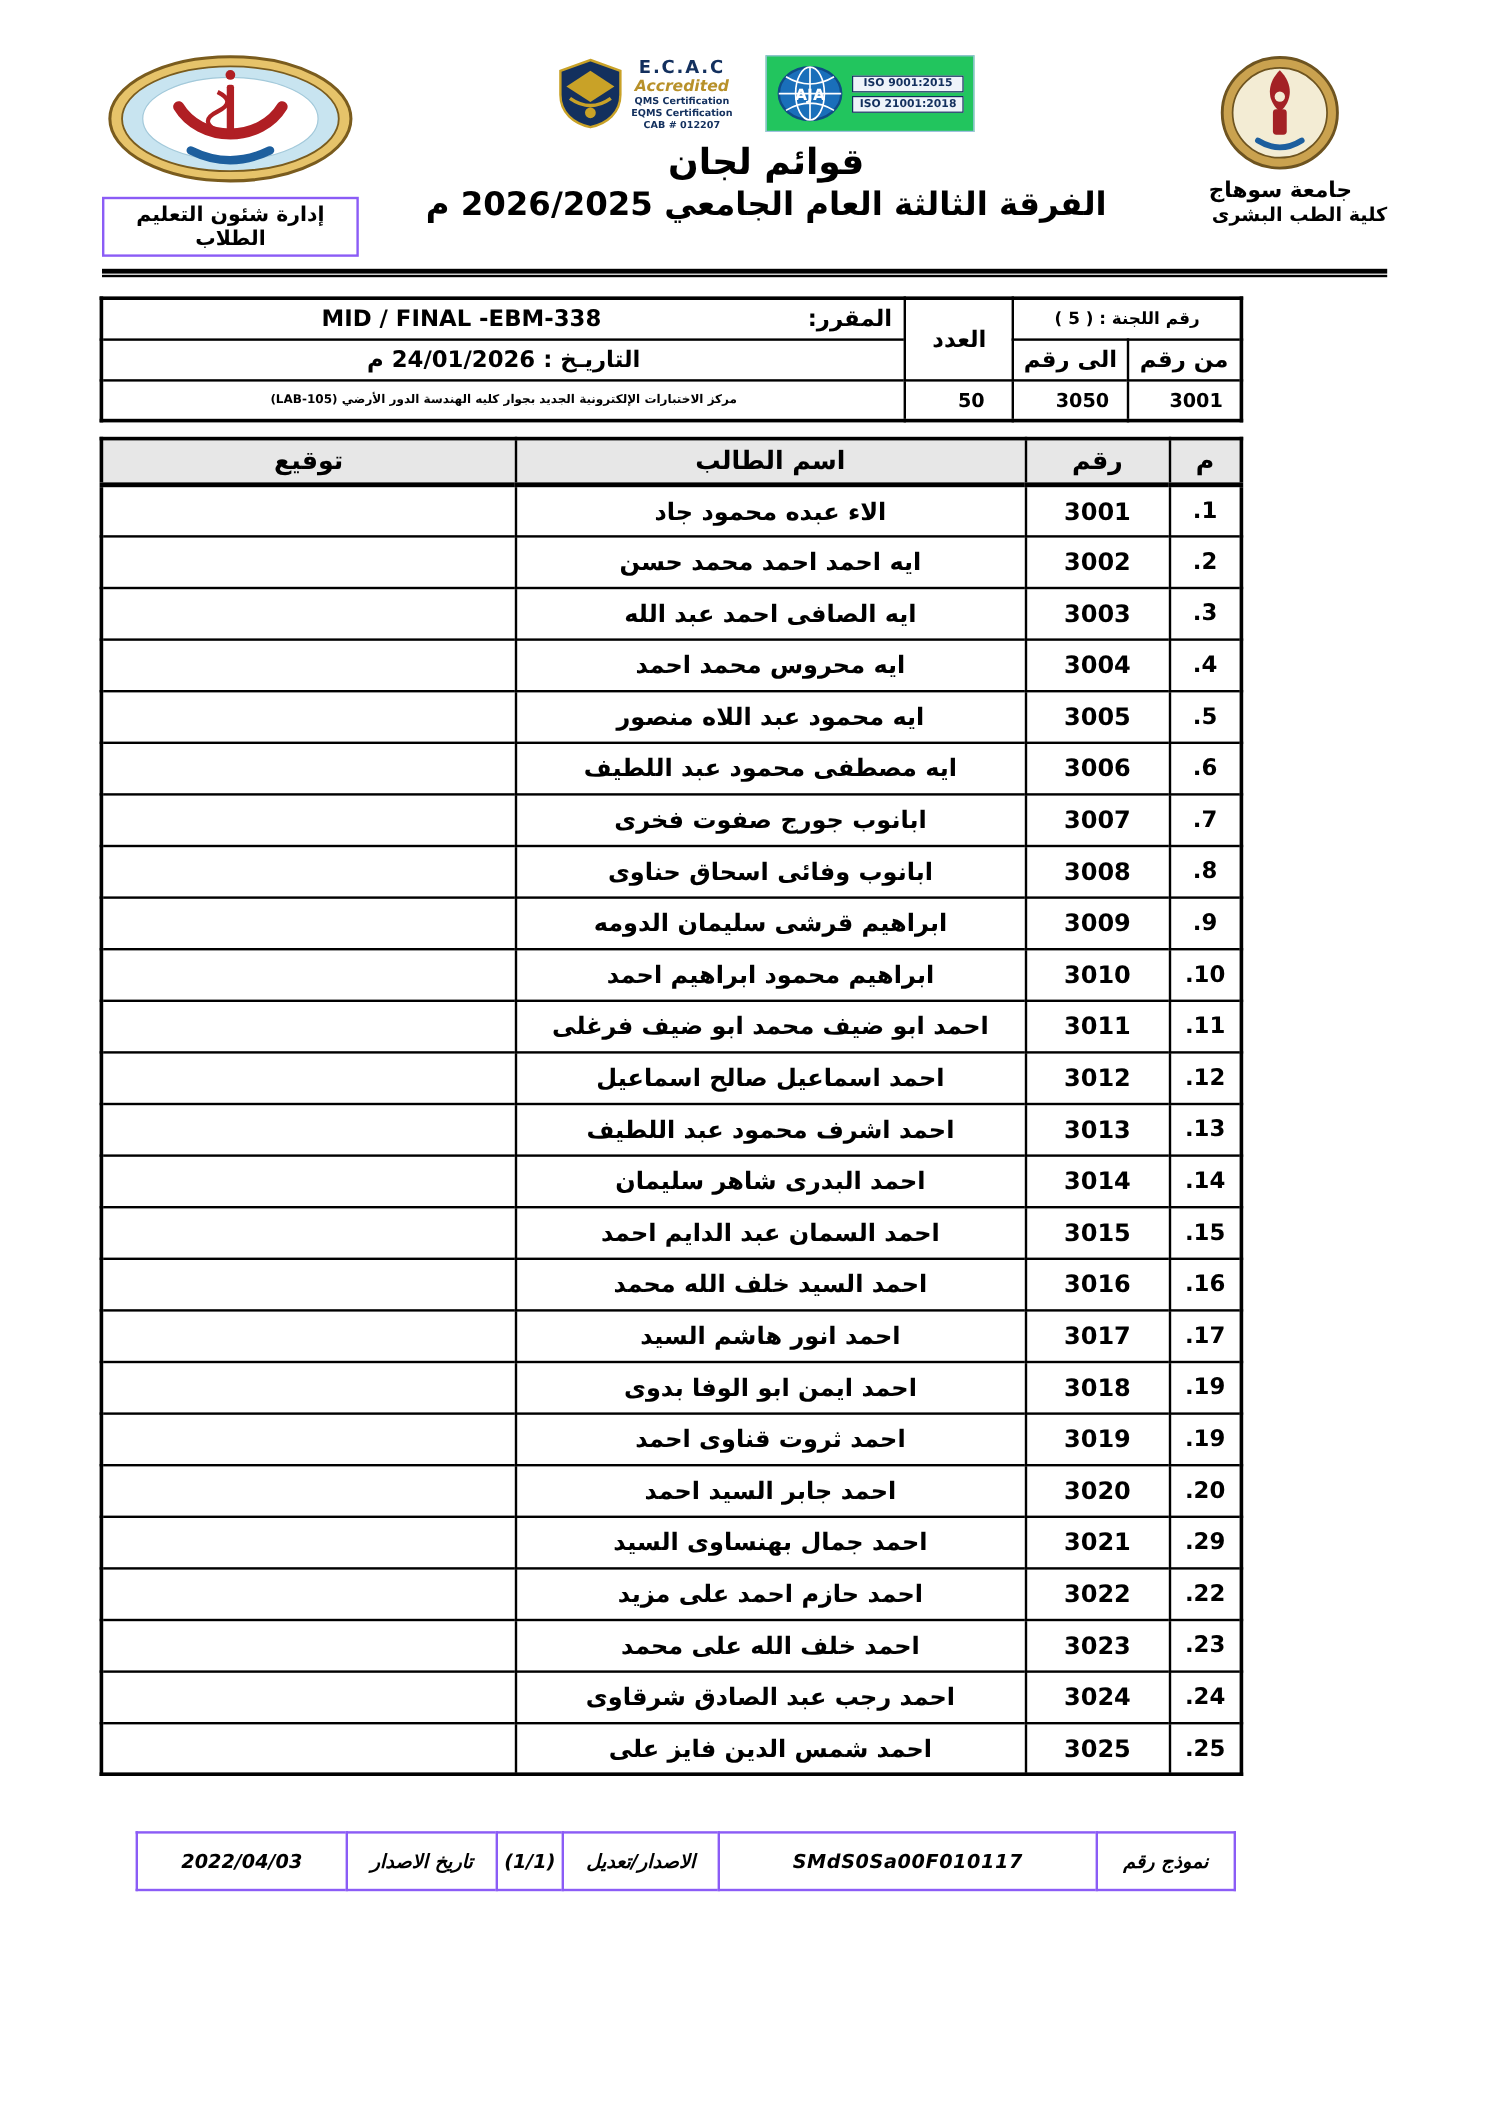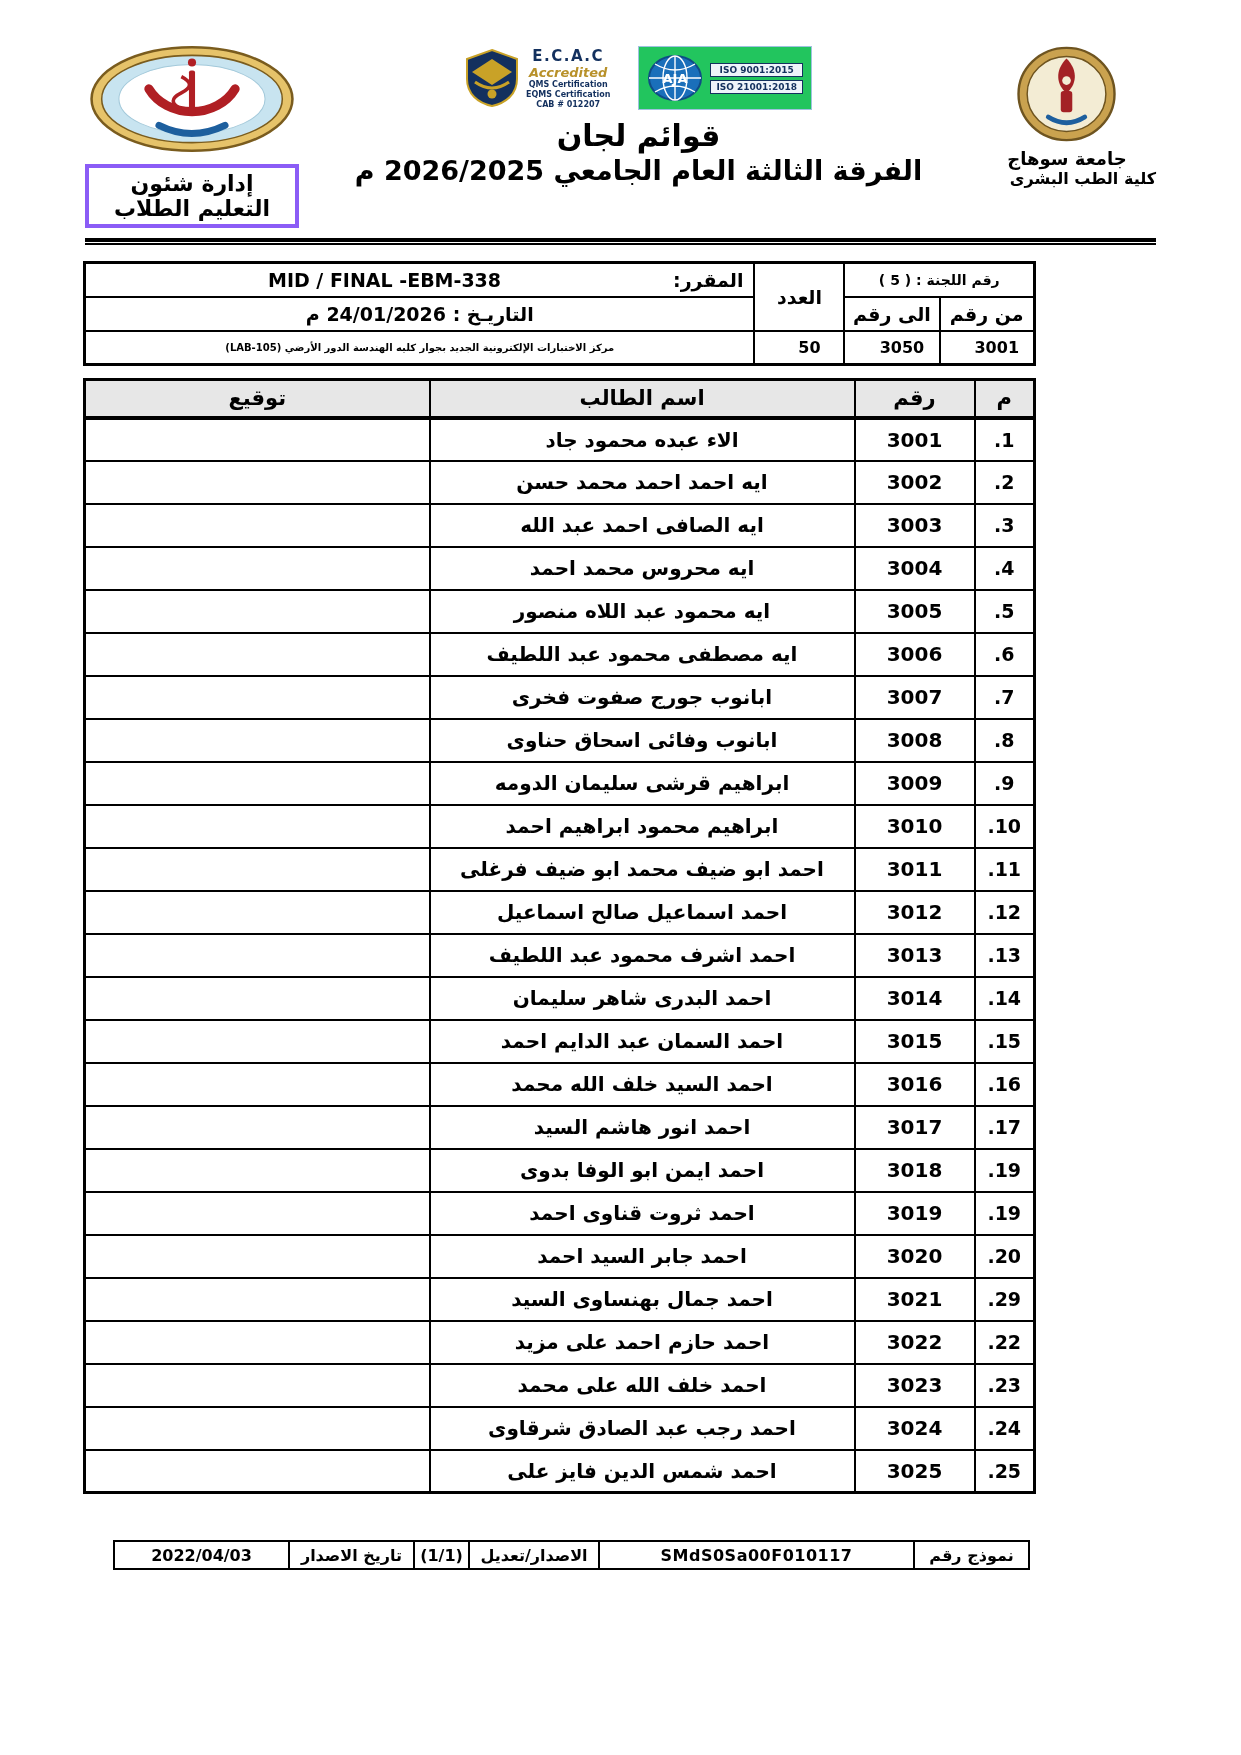--- a/index.html
+++ b/index.html
@@ -27,21 +27,21 @@
   .ecac-text { text-align: center; }
   .ecac-name { color: #13305e; font-size: 15px; letter-spacing: 1.5px; }
   .ecac-accredited { color: #b8912a; font-size: 13px; font-style: italic; }
   .ecac-line { color: #13305e; font-size: 8px; line-height: 1.25; }
   .aja { display: flex; gap: 7px; align-items: center; border: 1.5px solid #9fc2df; padding: 4px 8px; background: #22c55e; }
   .iso-col { display: flex; flex-direction: column; gap: 3px; }
   .iso-box { border: 1px solid #13305e; color: #13305e; font-size: 9px; padding: 1px 5px; background: #eef4fa; direction: ltr; }
   .doc-title { font-size: 30px; margin-top: 8px; }
   .doc-subtitle { font-size: 27px; margin-top: 2px; }
   .emblem-block { width: 214px; text-align: center; }
-  .admin-box { border: 4px solid #8b5cf6; font-size: 22px; padding: 3px 6px; margin-top: 6px; background: #fff; }
+  .admin-box { border: 2px solid #8b5cf6; font-size: 17px; padding: 3px 6px; margin-top: 6px; background: #fff; }
 
   .header-rule { margin-top: 10px; height: 7px; border-top: 4px solid #000; border-bottom: 2px solid #000; }
 
   
   table { border-collapse: collapse; background: #fff; }
   .info-table { width: 950px; margin: 16px 120px 0 0; table-layout: fixed; border: 3px solid #000; }
   .info-table td { border: 2px solid #000; height: 34px; text-align: center; vertical-align: middle; }
   .cell-label { font-size: 19px; }
   .cell-value { font-size: 16px; padding-left: 20px; }
   .committee-cell { font-size: 14px; }
@@ -53,21 +53,21 @@
 
   .students-table { width: 950px; margin: 12px 120px 0 0; table-layout: fixed; border: 3px solid #000; }
   .students-table th { border: 2px solid #000; border-bottom: 4px solid #000; background: #e7e7e7; height: 38px; font-size: 21px; vertical-align: middle; }
   .students-table td { border: 2px solid #000; height: 43px; text-align: center; vertical-align: middle; }
   .serial-cell { font-size: 19px; }
   .number-cell { font-size: 20px; }
   .name-cell { font-size: 20px; }
   .signature-cell { background: #fff; }
 
   .footer-table { width: 915px; margin: 46px 126px 0 0; table-layout: fixed; border: 2.5px solid #000; }
-  .footer-table td { border: 2px solid #000000; height: 28px; text-align: center; vertical-align: middle; font-size: 16px; }
+  .footer-table td { border: 2px solid #8b5cf6; height: 48px; text-align: center; vertical-align: middle; font-size: 16px; font-style: italic; }
   .ltr { direction: ltr; }
   .footer-code { font-size: 17px; letter-spacing: 0.5px; }
 </style>
 </head>
 <body>
 
 <div class="page">
 
   <header class="top-header">
 

